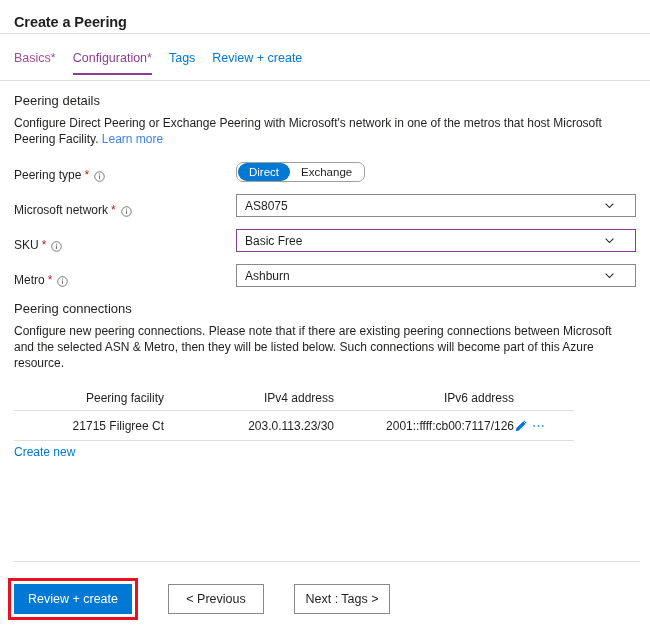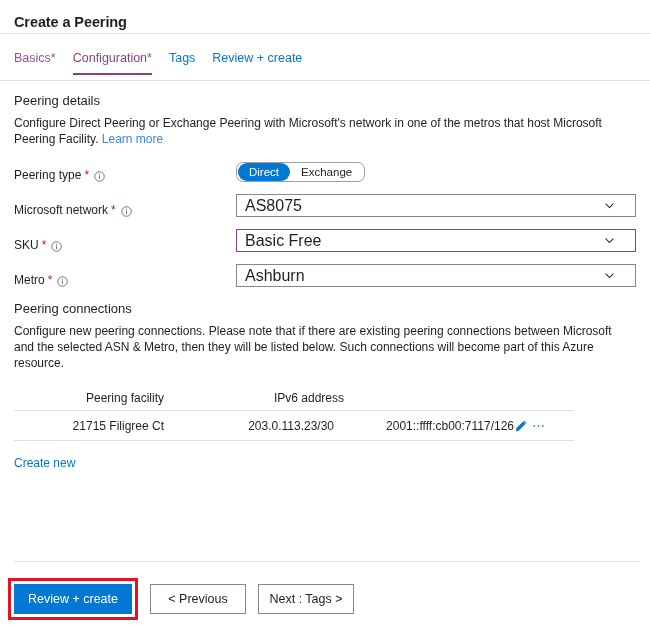--- a/index.html
+++ b/index.html
@@ -147,21 +147,21 @@
   
   .dropdown {
     width: 408px;
     height: 23px;
     box-sizing: border-box;
     border: 1px solid #8a8886;
     background: #ffffff;
     display: flex;
     align-items: center;
     padding: 0 20px 0 8px;
-    font-size: 16px;
+    font-size: 12px;
     color: #201f1e;
     cursor: pointer;
     justify-content: space-between;
   }
   .dropdown.focused {
     border: 1px solid #8a3f8e;
   }
   .dd-value { white-space: nowrap; overflow: hidden; }
   .chev { width: 11px; height: 11px; flex: 0 0 11px; }
   .chev svg { display: block; }
@@ -194,21 +194,21 @@
   .action-icon svg { display: block; }
   .ellipsis-icon {
     color: #0078d4;
     font-size: 13px;
     letter-spacing: 1px;
     cursor: pointer;
     line-height: 10px;
   }
 
   .create-new {
-    margin-top: 15px;
+    margin-top: 4px;
     font-size: 12px;
     color: #0078d4;
     cursor: pointer;
     display: inline-block;
   }
 
   
   .footer-sep {
     position: absolute;
     left: 14px;
@@ -247,21 +247,21 @@
     border: 1px solid #8a8886;
     width: 96px;
   }
   .highlight-box {
     border: 3px solid #e81123;
     padding: 3px;
     margin-left: 8px;
     display: inline-block;
     line-height: 0;
   }
-  .btn-gap { margin-left: 12px; }
+  .btn-gap { margin-left: 30px; }
 </style>
 </head>
 <body>
 
 <div class="blade-header">
   <span class="blade-title">Create a Peering</span>
 </div>
 
 <div class="tabstrip">
   <div class="tab visited">
@@ -375,20 +375,21 @@
     </div>
   </div>
 
   
   <div class="section-title" style="margin-top:14px;">Peering connections</div>
   <div class="section-desc">Configure new peering connections. Please note that if there are existing peering connections between Microsoft and the selected ASN &amp; Metro, then they will be listed below. Such connections will become part of this Azure resource.</div>
 
   <div class="conn-table">
     <div class="tr thead">
       <div class="c1">Peering facility</div>
+      <div class="c2">IPv4 address</div>
       <div class="c3">IPv6 address</div>
       <div class="c4"></div>
     </div>
     <div class="tr trow">
       <div class="c1">21715 Filigree Ct</div>
       <div class="c2">203.0.113.23/30</div>
       <div class="c3">2001::ffff:cb00:7117/126</div>
       <div class="c4">
         <span class="action-icon">
           <svg viewBox="0 0 16 16" width="14" height="14">

